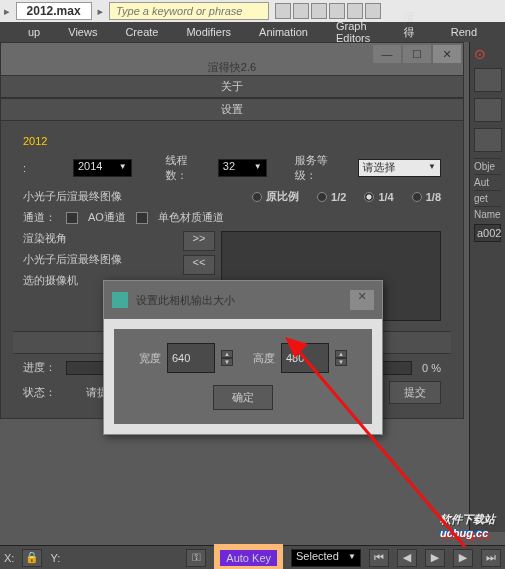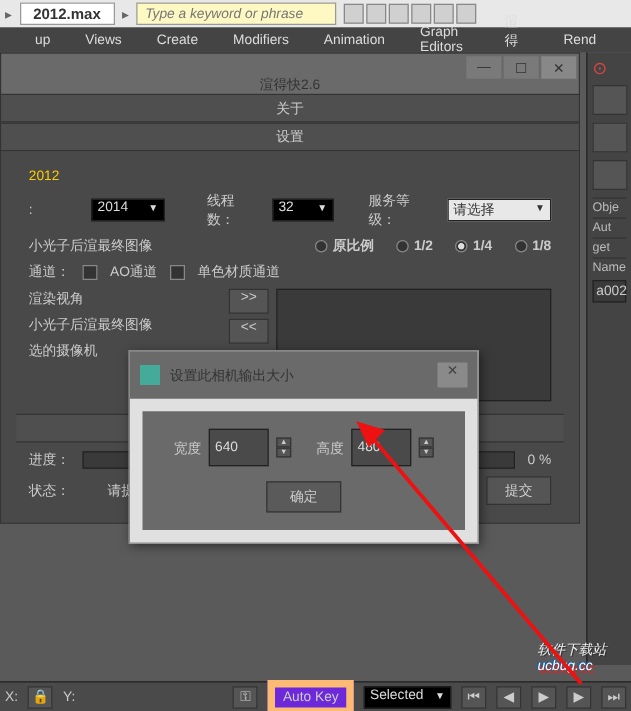--- a/index.html
+++ b/index.html
@@ -42,21 +42,21 @@
 .bb-btn{width:20px;height:18px;background:#555;border:1px solid #333;display:flex;align-items:center;justify-content:center;}
 .dialog{position:absolute;left:103px;top:238px;width:280px;background:#e0e0e0;border:1px solid #888;box-shadow:2px 2px 8px rgba(0,0,0,0.5);z-index:10;}
 .dlg-title{background:#6a6a6a;height:38px;display:flex;align-items:center;padding:0 8px;color:#333;font-size:12px;}
 .dlg-ico{width:16px;height:16px;background:#4a9;margin-right:8px;}
 .dlg-close{margin-left:auto;width:24px;height:20px;background:#8a8a8a;text-align:center;color:#444;}
 .dlg-body{background:#6a6a6a;margin:10px;padding:14px;}
 .dlg-row{display:flex;align-items:center;gap:6px;justify-content:center;margin-bottom:12px;}
 .dlg-in{background:#4a4a4a;border:1px solid #222;color:#ddd;width:48px;height:30px;padding:0 4px;text-align:left;}
 .dlg-btn{background:#5a5a5a;border:1px solid #333;color:#ccc;padding:4px 18px;}
 .arrow{position:absolute;z-index:20;pointer-events:none;}
-.watermark{position:absolute;right:20px;bottom:30px;z-index:15;color:#fff;font-size:18px;font-weight:normal;font-style:italic;text-shadow:2px 2px 0 #d22,-1px -1px 0 #06c;margin-top:40px;}
+.watermark{position:absolute;right:10px;bottom:30px;z-index:15;color:#fff;font-size:18px;font-weight:bold;font-style:italic;text-shadow:2px 2px 0 #d22,-1px -1px 0 #06c;margin-top:40px;}
 .watermark .top{font-size:11px;color:#eee;text-shadow:1px 1px 0 #333;}
 .yellow-txt{color:#ffcc00;}
 </style>
 </head>
 <body>
 
 <div class="top-bar">
   <span style="color:#666">▸</span>
   <div class="doc-tab">2012.max</div>
   <span style="color:#666">▸</span>

